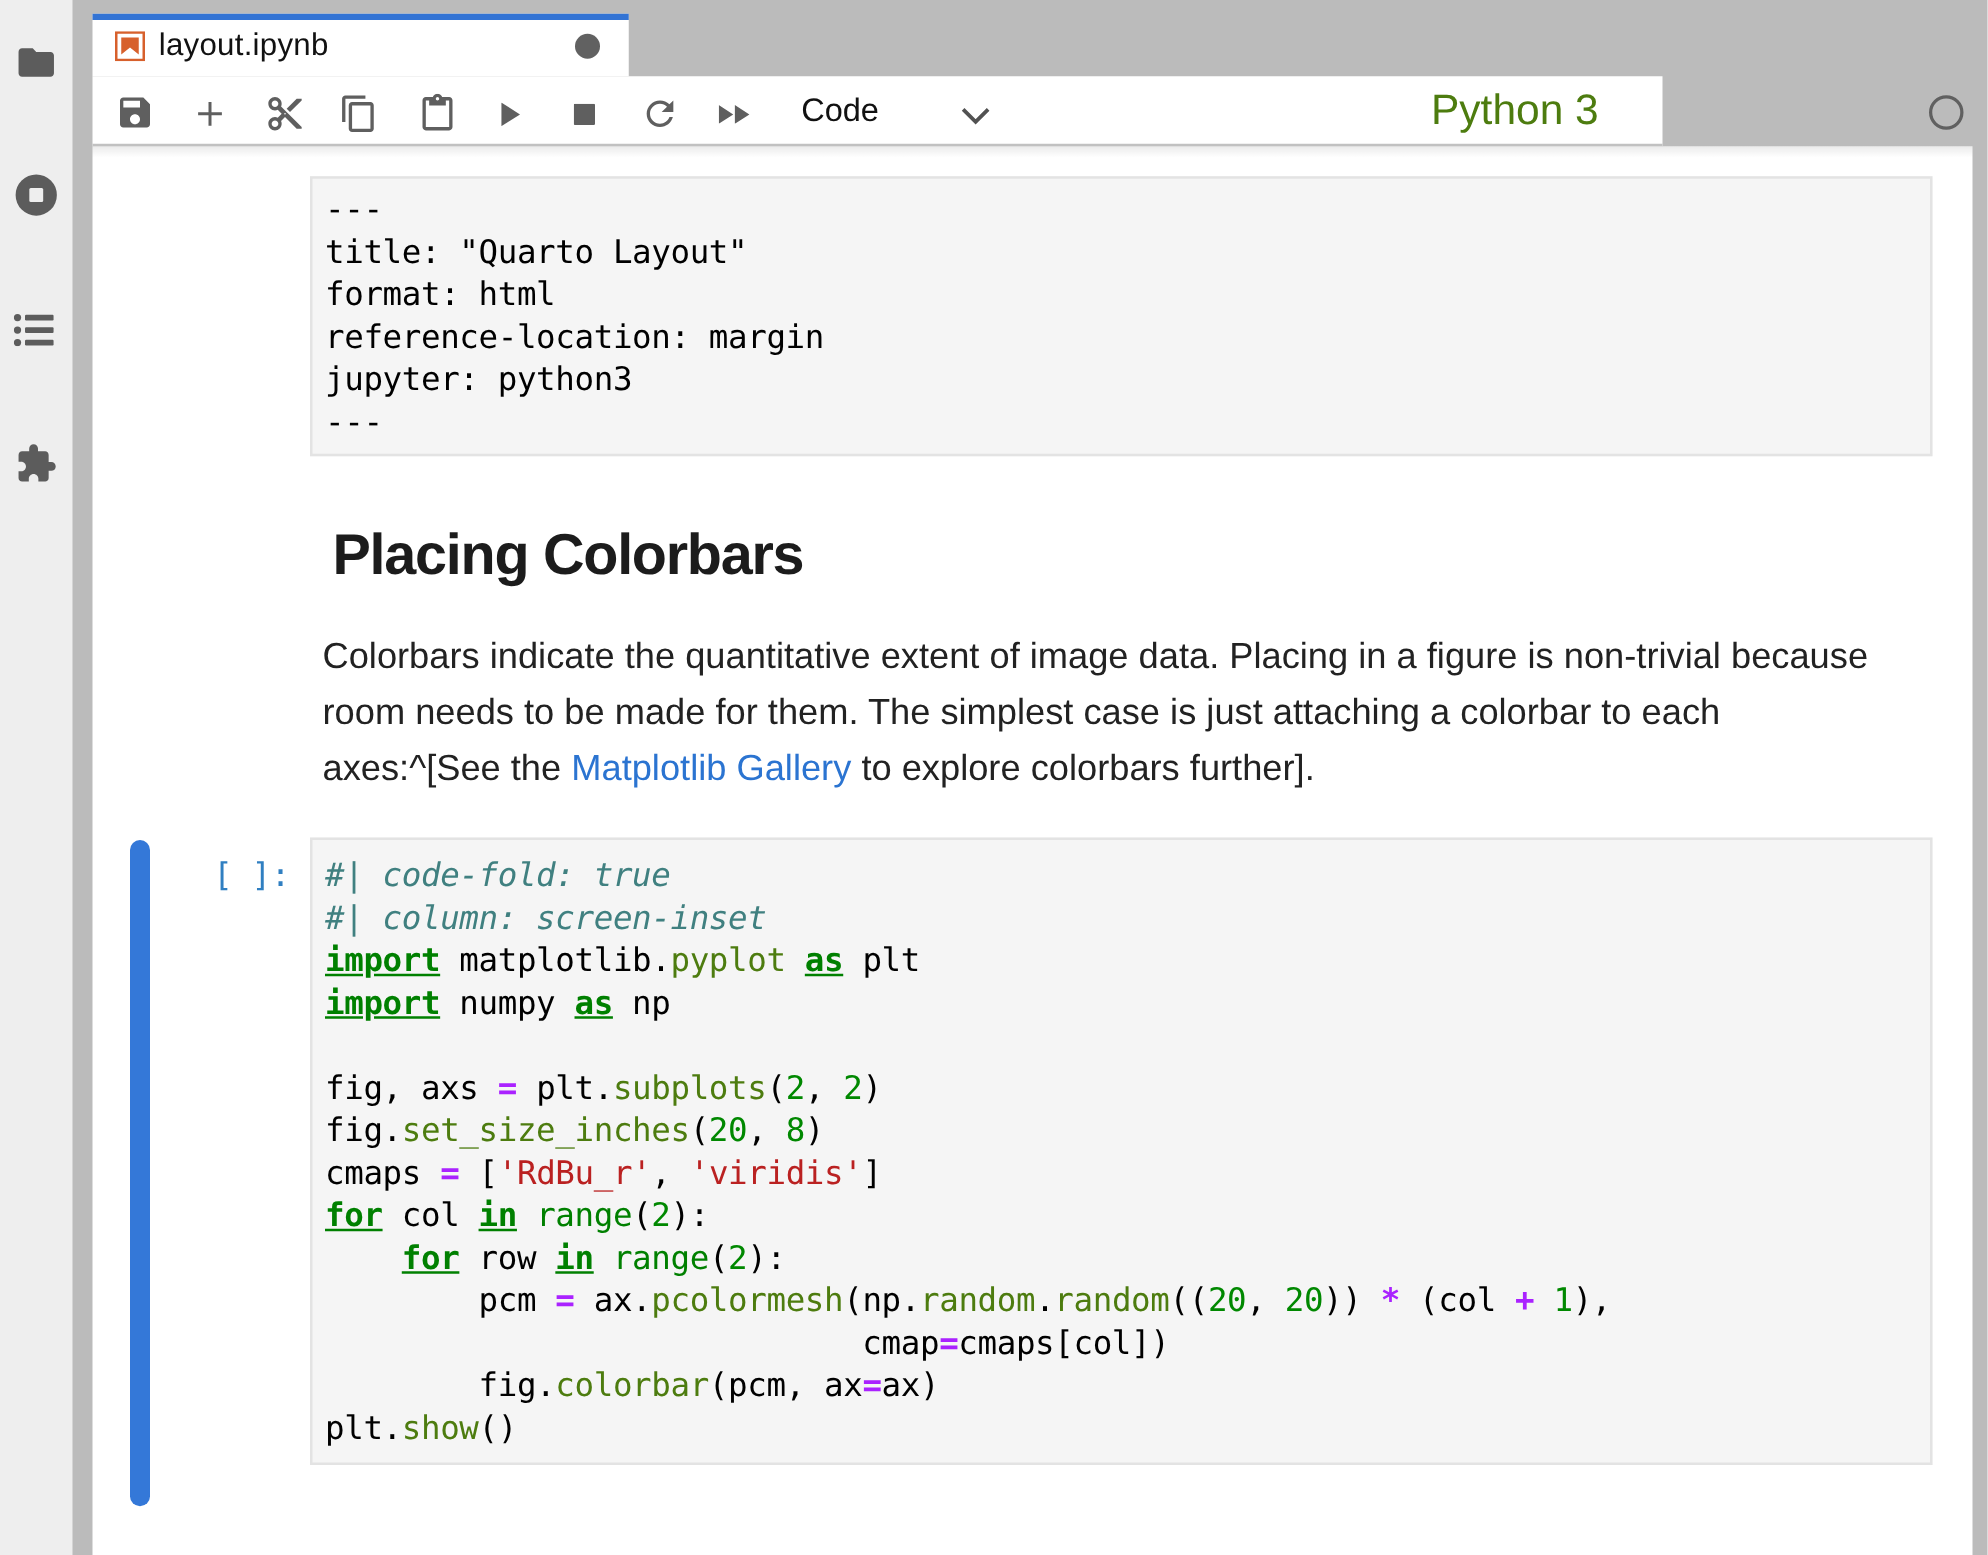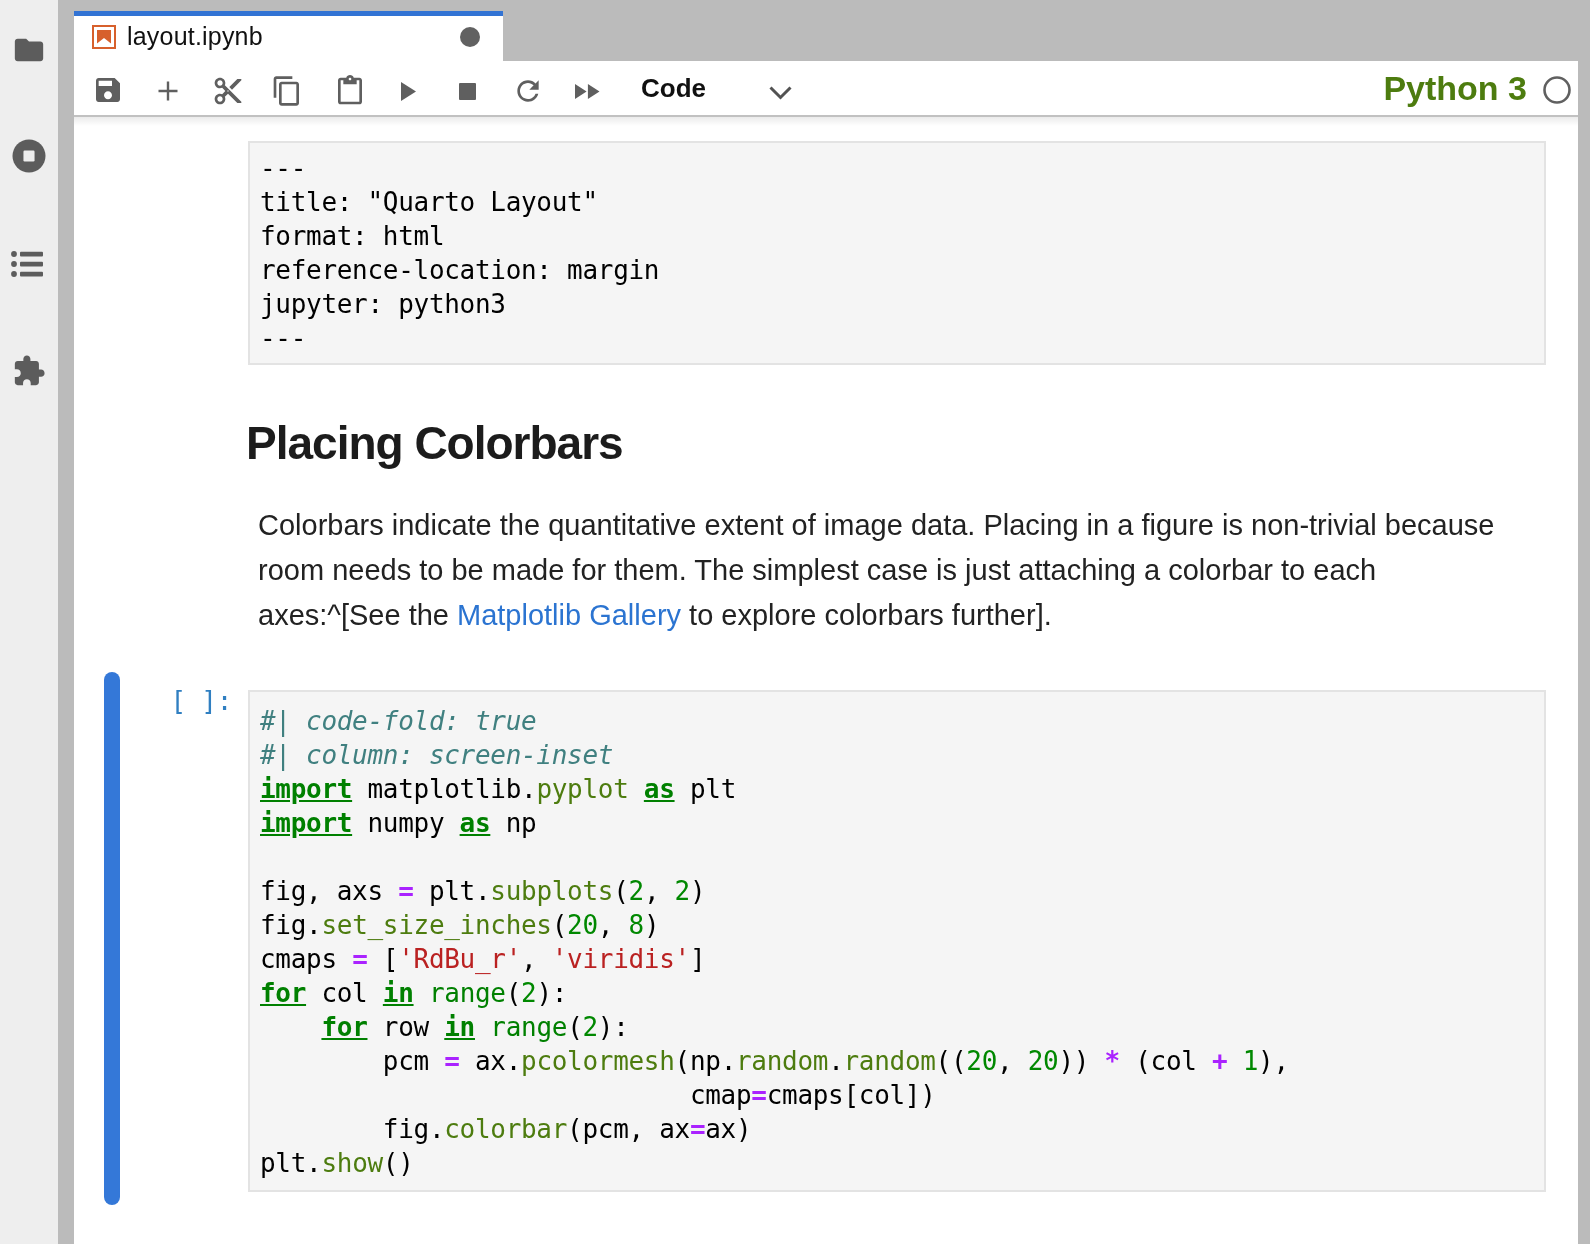--- a/index.html
+++ b/index.html
@@ -26,22 +26,22 @@
   .tab-label {
     position: absolute; left: 53px; top: 0; height: 45px; line-height: 41px;
     font-size: 25px; color: #111111; letter-spacing: 0.2px;
   }
   .dirty-dot {
     position: absolute; left: 386px; top: 11px; width: 20px; height: 20px;
     border-radius: 50%; background: #616161;
   }
   
   .toolbar {
-    position: absolute; left: 74px; top: 61px; width: 1504px; height: 56px;
-    background: #ffffff; border-bottom: 2px solid #c1c1c1; z-index: 3; font-weight: bold;
+    position: absolute; left: 74px; top: 61px; width: 1256px; height: 56px;
+    background: #ffffff; border-bottom: 2px solid #c1c1c1; z-index: 3;
   }
   .tb-btn { position: absolute; color: #5f5f5f; }
   .tb-btn svg { display: block; }
   .celltype-label {
     position: absolute; left: 567px; top: 0; height: 54px; line-height: 54px;
     font-size: 26px; color: #111111;
   }
   .celltype-caret { position: absolute; left: 694px; top: 24px; color: #525252; }
   .kernel-name {
     position: absolute; right: 51px; top: 0; height: 54px; line-height: 54px;
@@ -62,32 +62,32 @@
     position: absolute; left: 174px; width: 1298px;
     background: #f5f5f5; border: 2px solid #e3e3e3;
   }
   .mono, .cm-line, .prompt {
     font-family: "DejaVu Sans Mono", monospace;
     font-size: 26px; line-height: 34px; letter-spacing: -0.3px;
     white-space: pre;
   }
   .yaml-box { top: 24px; padding: 8px 10px; }
   .yaml-box .cm-line { color: #000000; }
-  .code-box { top: 553px; padding: 12px 10px 10px 10px; margin-top: 20px; }
+  .code-box { top: 553px; padding: 12px 10px 10px 10px; }
   .prompt {
     position: absolute; left: 46px; top: 567px; width: 112px;
     text-align: right; color: #307fc1;
   }
   .collapser {
     position: absolute; left: 30px; top: 555px; width: 16px; height: 533px;
     border-radius: 8px; background: #3478d8;
   }
   
   .md-h1 {
-    position: absolute; left: 172px; top: 299px;
+    position: absolute; left: 192px; top: 299px;
     font-size: 46px; line-height: 54px; font-weight: bold; letter-spacing: -1px;
     color: #1c1c1c;
   }
   .md-p {
     position: absolute; left: 184px; top: 386px; width: 1250px;
     font-size: 29px; line-height: 45px; color: #222222;
   }
   .md-link { color: #2b74d1; cursor: pointer; }
   
   .tk-k { color: #008000; font-weight: bold; text-decoration: underline; }

